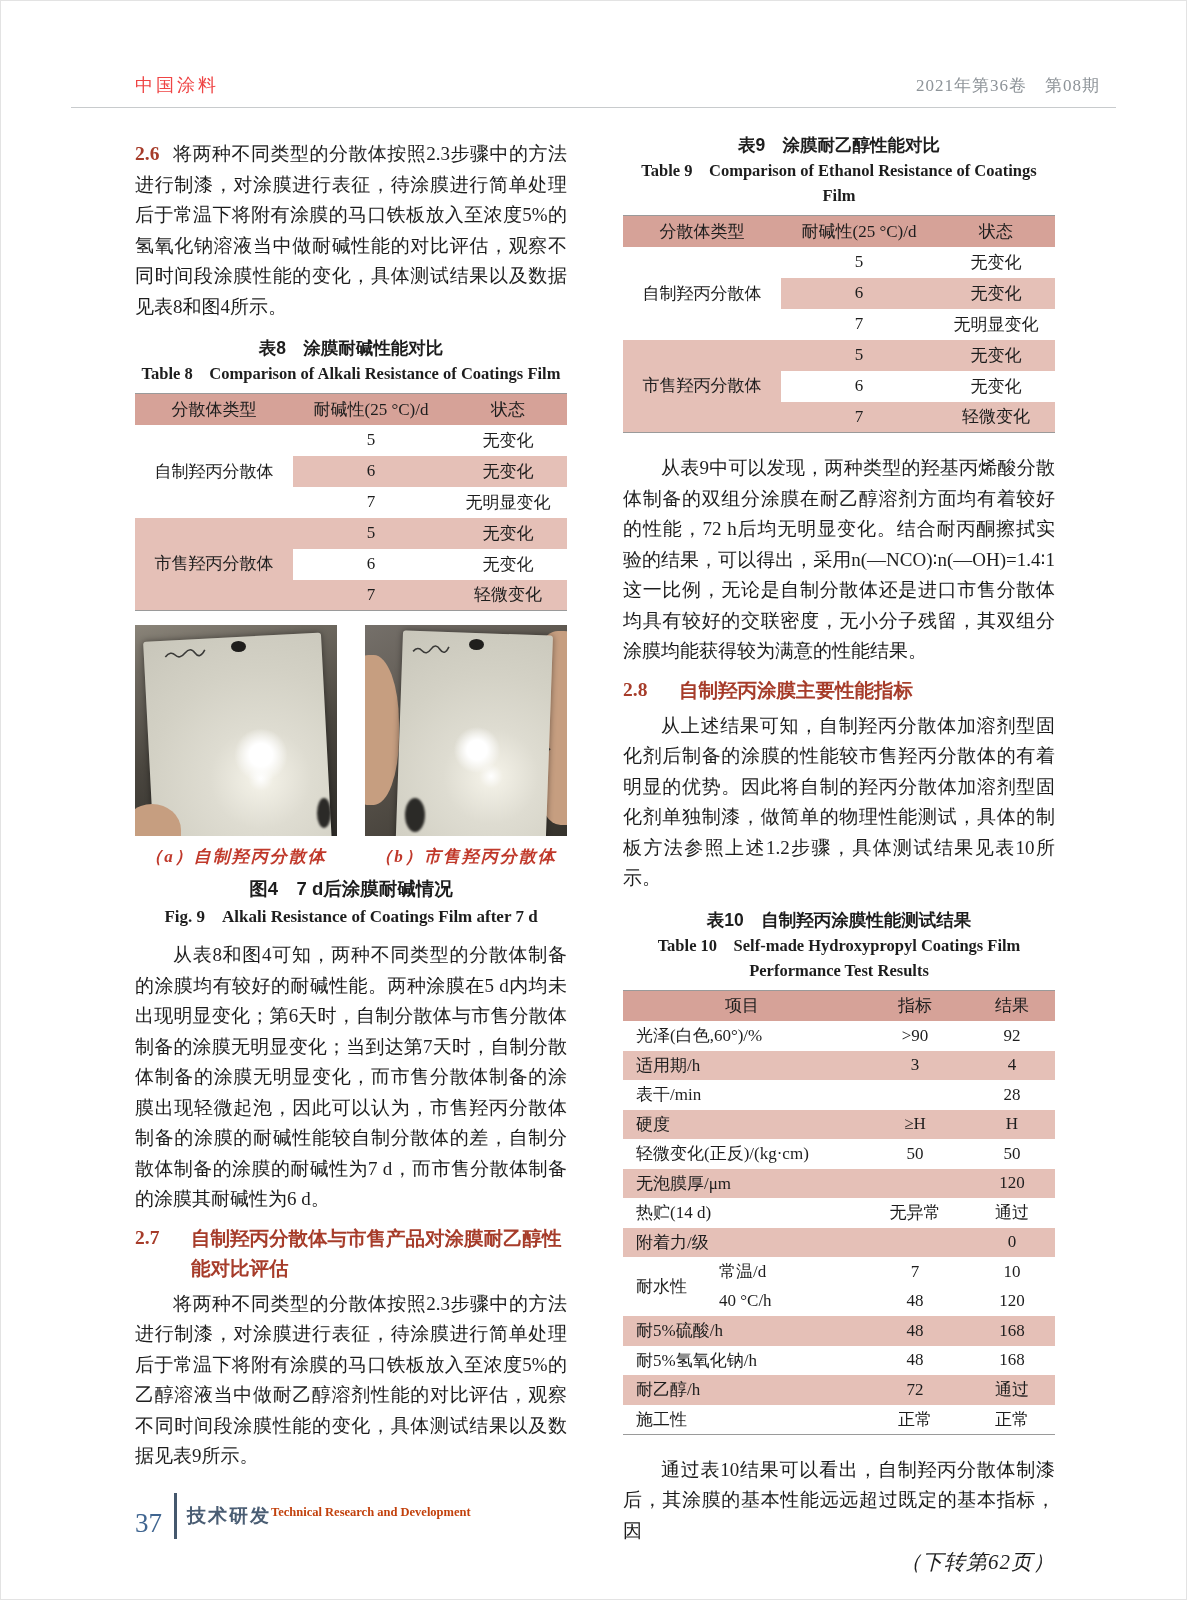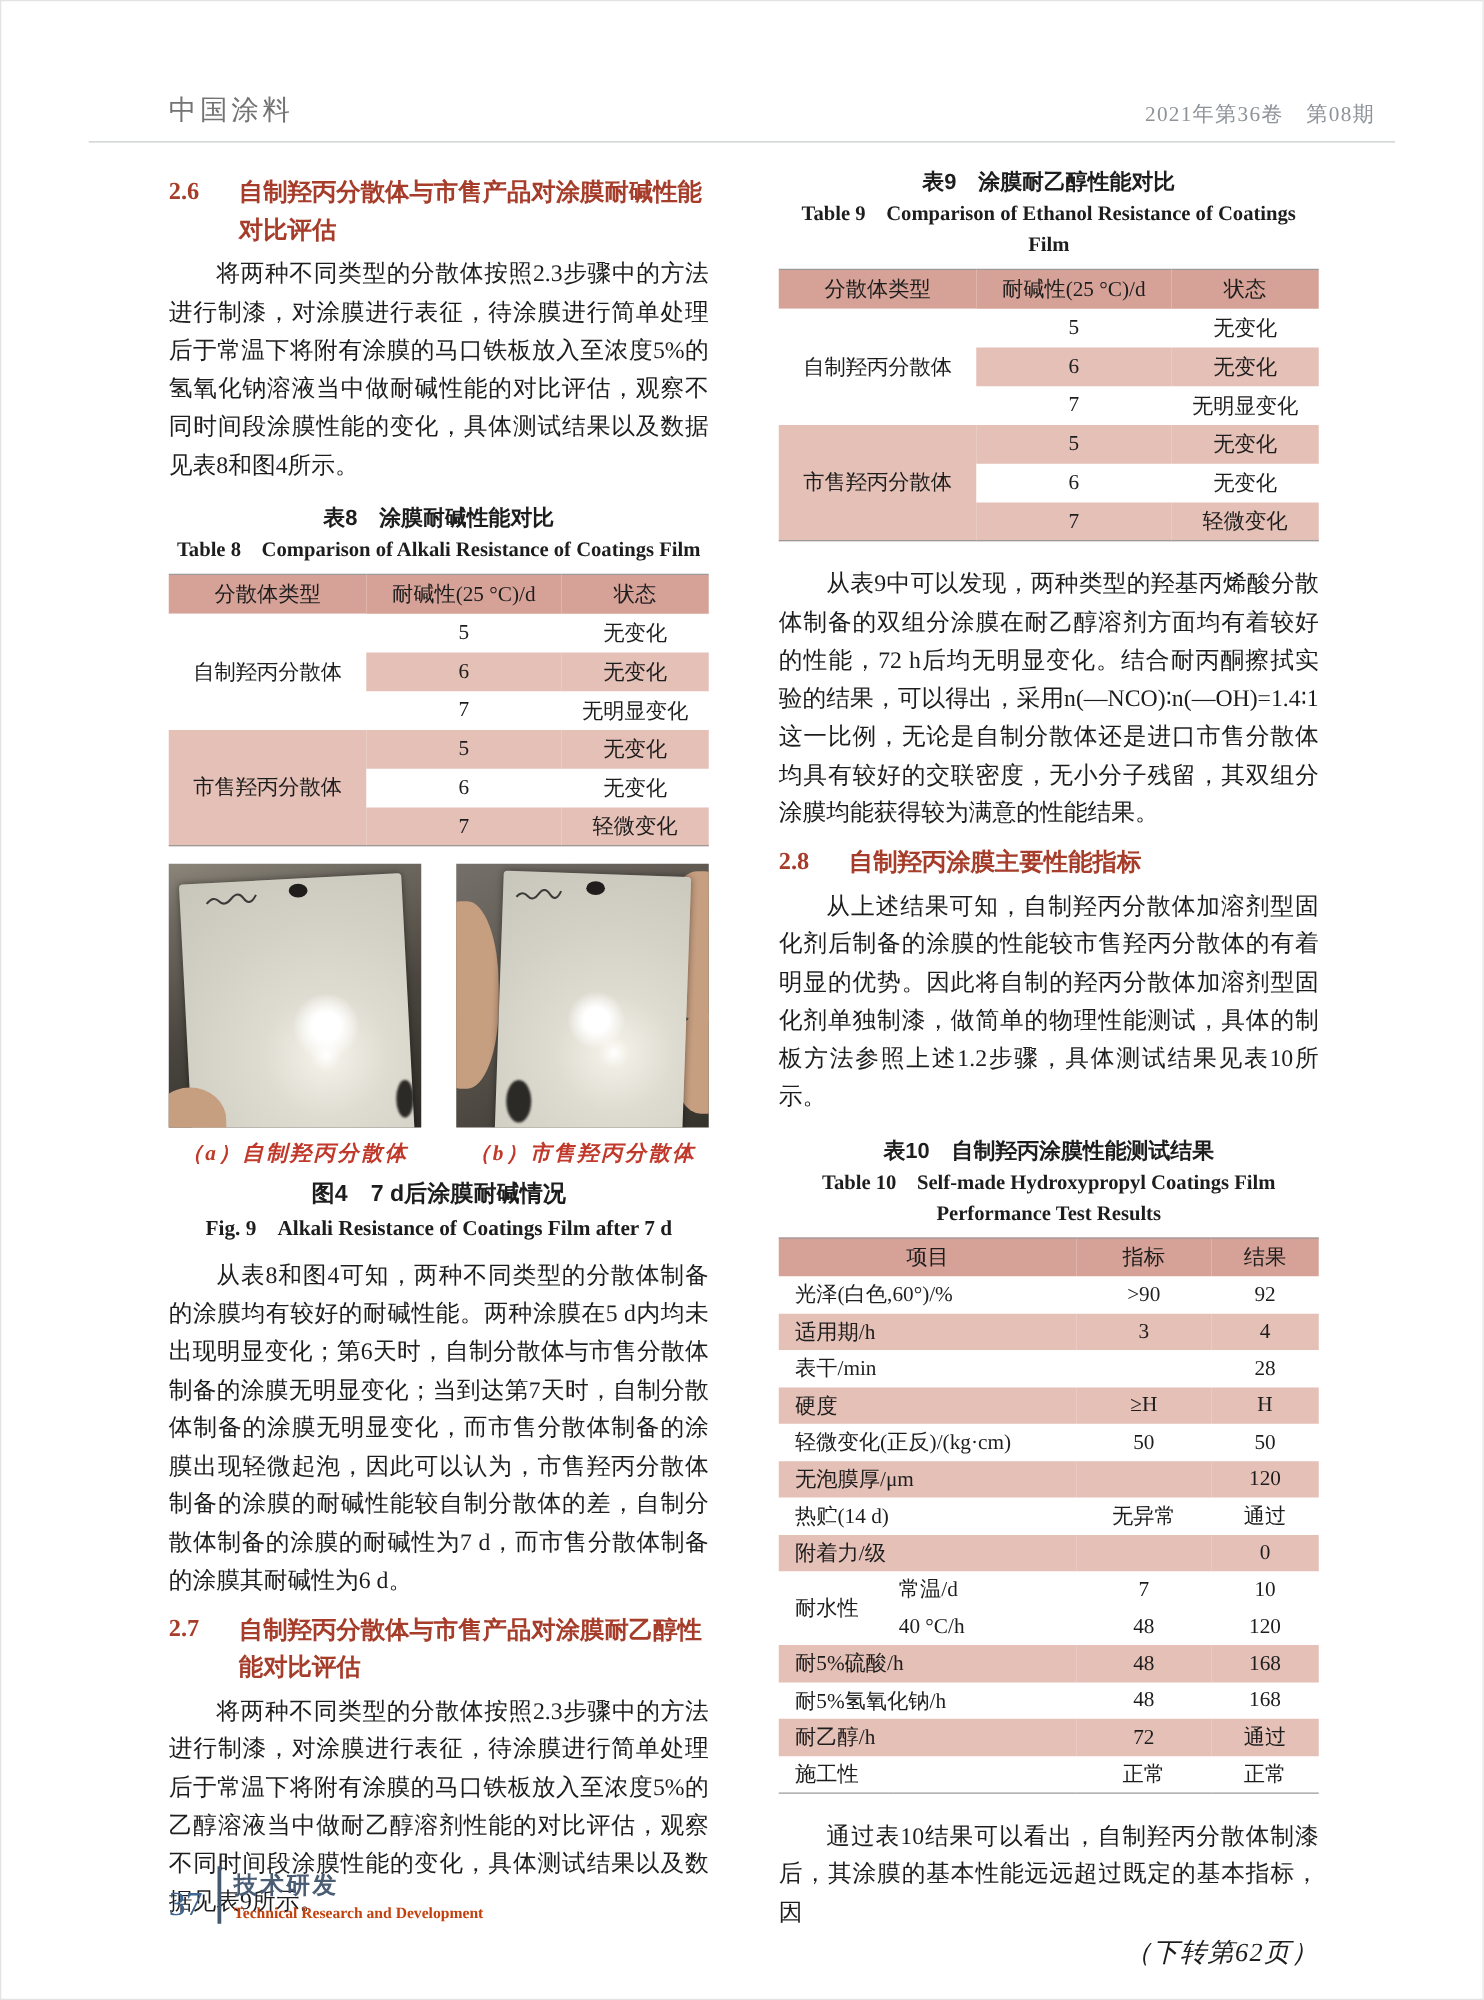--- a/index.html
+++ b/index.html
@@ -8,21 +8,21 @@
     position:relative; width:1187px; height:1600px; margin:0 auto;
     background:#ffffff; border:1px solid #e3e3e3; overflow:hidden;
     font-family:"Liberation Serif","DejaVu Serif",serif; color:#1d1d1d;
   }
   
   .pg-header {
     position:absolute; top:72px; left:70px; right:70px;
     border-bottom:1.5px solid #c8cbcd; padding-bottom:10px;
     display:flex; justify-content:space-between; align-items:flex-end;
   }
-  .journal-name { margin-left:64px; font-size:22px; color:#737373; letter-spacing:3px; }
+  .journal-name { margin-left:64px; font-size:18px; color:#ef4444; letter-spacing:3px; }
   .issue-info   { margin-right:16px; font-size:17px; color:#8d9398; letter-spacing:1px; }
   
   .columns { position:absolute; top:130px; left:134px; width:920px; display:flex; gap:56px; }
   .col { width:432px; }
   
   .para { font-size:19px; line-height:30.5px; text-align:justify; text-indent:2em; color:#1d1d1d; }
   .sec-head {
     position:relative; padding-left:56px; font-family:"Liberation Sans","DejaVu Sans",sans-serif;
     font-weight:bold; font-size:19.5px; line-height:30px; color:#a63c2a; margin:8px 0 6px 0;
     text-align:left;
@@ -70,42 +70,41 @@
   .fig-cap-cn { text-align:center; font-family:"Liberation Sans","DejaVu Sans",sans-serif;
                 font-weight:bold; font-size:18.5px; margin-top:8px; }
   .fig-cap-en { text-align:center; font-weight:bold; font-size:17px; margin-top:4px; }
   
   .cont-note { text-align:right; font-size:21px; font-style:italic; margin-top:2px; letter-spacing:1px; }
   .spacer-s { height:8px; } .spacer-m { height:12px; }
   
   .pg-footer { position:absolute; left:134px; top:1492px; display:flex; align-items:center; }
   .pg-num { font-size:27px; color:#3f6590; margin-right:12px; align-self:flex-end; }
   .foot-bar { width:3px; height:46px; background:#45586d; margin-right:10px; }
-  .foot-labels { display:flex; flex-direction:column; }
+  .foot-labels { display:flex; flex-direction:row; }
   .foot-cn { font-family:"Liberation Sans","DejaVu Sans",sans-serif; font-weight:bold;
              font-size:19px; color:#4a5d73; letter-spacing:2px; }
   .foot-en { font-size:12.5px; font-weight:bold; color:#c2410c; margin-top:2px; }
 </style>
 </head>
 <body>
 
 <div class="page">
 
   <div class="pg-header">
     <span class="journal-name">中国涂料</span>
     <span class="issue-info">2021年第36卷　第08期</span>
   </div>
 
   <div class="columns">
 
     <div class="col">
 
       <div class="sec-head">
         <span class="sec-num">2.6</span>
-        <span>自制羟丙分散体与市售产品对涂膜耐碱性能对比评估</span>
       </div>
 
       <p class="para">将两种不同类型的分散体按照2.3步骤中的方法进行制漆，对涂膜进行表征，待涂膜进行简单处理后于常温下将附有涂膜的马口铁板放入至浓度5%的氢氧化钠溶液当中做耐碱性能的对比评估，观察不同时间段涂膜性能的变化，具体测试结果以及数据见表8和图4所示。</p>
 
       <div class="tcap-cn">表8　涂膜耐碱性能对比</div>
       <div class="tcap-en">Table 8　Comparison of Alkali Resistance of Coatings Film</div>
 
       <table class="t8">
         <colgroup>
             <col style="width:158px">

